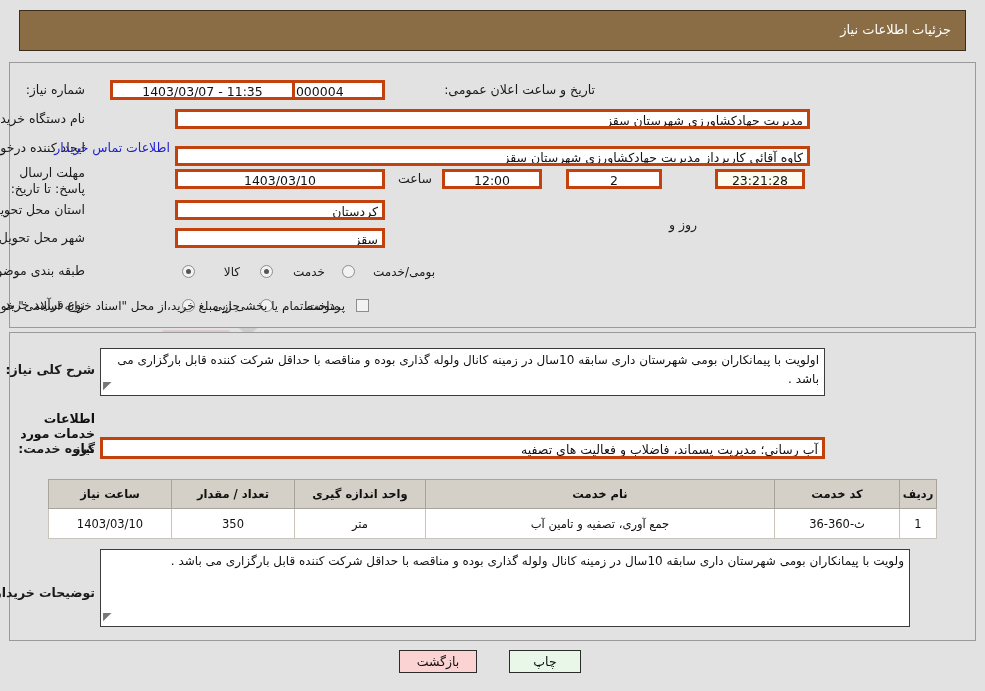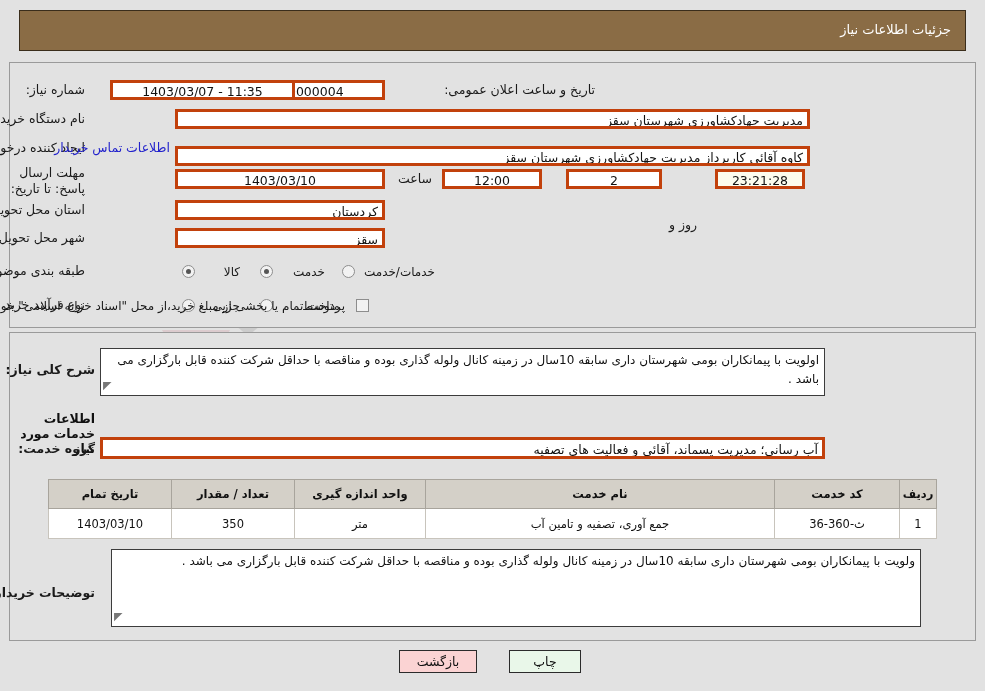--- a/index.html
+++ b/index.html
@@ -274,21 +274,21 @@
 
   <div class="lbl" style="right:900px; top:263px;">طبقه بندی موضوعی:</div>
 
   <div class="radio on" style="right:790px; top:265px;"></div>
   <div class="lbl small" style="right:745px; top:264px;">کالا</div>
 
   <div class="radio on" style="right:712px; top:265px;"></div>
   <div class="lbl small" style="right:660px; top:264px;">خدمت</div>
 
   <div class="radio" style="right:630px; top:265px;"></div>
-  <div class="lbl small" style="right:550px; top:264px;">خدمات/خدمت</div>
+  <div class="lbl small" style="right:550px; top:264px;">بومی/خدمت</div>
 
   <div class="lbl" style="right:900px; top:297px;">نوع فرآیند خرید :</div>
 
   <div class="radio" style="right:790px; top:299px;"></div>
   <div class="lbl small" style="right:745px; top:298px;">جزیی</div>
 
   <div class="radio" style="right:712px; top:299px;"></div>
   <div class="lbl small" style="right:645px; top:298px;">متوسط</div>
 
   <div class="checkbox" style="right:616px; top:299px;"></div>
@@ -298,47 +298,47 @@
 
   <div class="lbl" style="right:890px; top:362px; font-weight:bold;">شرح کلی نیاز:</div>
   <div class="ta" style="right:160px; top:348px; width:725px; height:48px;">
     <span>اولویت با پیمانکاران بومی شهرستان داری سابقه 10سال در زمینه کانال ولوله گذاری بوده و مناقصه با حداقل شرکت کننده قابل بارگزاری می باشد .</span>
     <span class="grip">◥</span>
   </div>
 
   <div class="sec-head" style="right:890px; top:411px;">اطلاعات خدمات مورد نیاز</div>
 
   <div class="lbl" style="right:890px; top:441px; font-weight:bold;">گروه خدمت:</div>
-  <div class="fld" style="right:160px; top:437px; width:725px; height:22px; line-height:20px;">آب رسانی؛ مدیریت پسماند، آقائی و فعالیت های تصفیه</div>
+  <div class="fld" style="right:160px; top:437px; width:725px; height:22px; line-height:20px;">آب رسانی؛ مدیریت پسماند، فاضلاب و فعالیت های تصفیه</div>
 
   <table class="tbl">
     <thead>
       <tr>
         <th style="width:34px;">ردیف</th>
         <th style="width:122px;">کد خدمت</th>
         <th>نام خدمت</th>
         <th style="width:128px;">واحد اندازه گیری</th>
         <th style="width:120px;">تعداد / مقدار</th>
-        <th style="width:120px;">تاریخ تمام</th>
+        <th style="width:120px;">ساعت نیاز</th>
       </tr>
     </thead>
     <tbody>
       <tr>
         <td>1</td>
         <td>ث-360-36</td>
         <td>جمع آوری، تصفیه و تامین آب</td>
         <td>متر</td>
         <td>350</td>
         <td>1403/03/10</td>
       </tr>
     </tbody>
   </table>
 
   <div class="lbl" style="right:890px; top:585px; font-weight:bold;">توضیحات خریدار:</div>
-  <div class="ta" style="right:64px; top:549px; width:810px; height:78px;">
+  <div class="ta" style="right:75px; top:549px; width:810px; height:78px;">
     <span>ولویت با پیمانکاران بومی شهرستان داری سابقه 10سال در زمینه کانال ولوله گذاری بوده و مناقصه با حداقل شرکت کننده قابل بارگزاری می باشد .</span>
     <span class="grip">◥</span>
   </div>
 
   <div class="btn print" style="right:404px; top:650px; width:72px;">چاپ</div>
   <div class="btn back" style="right:508px; top:650px; width:78px;">بازگشت</div>
 
 </div>
 
 </body></html>

